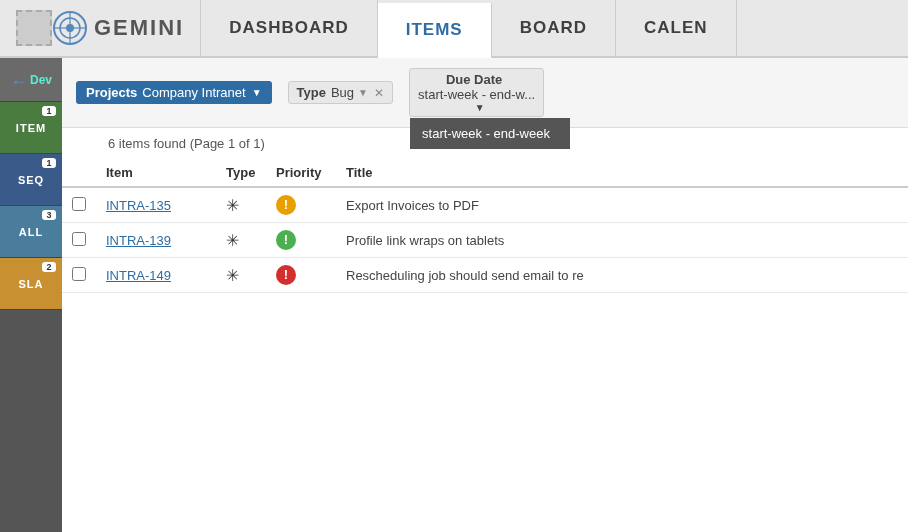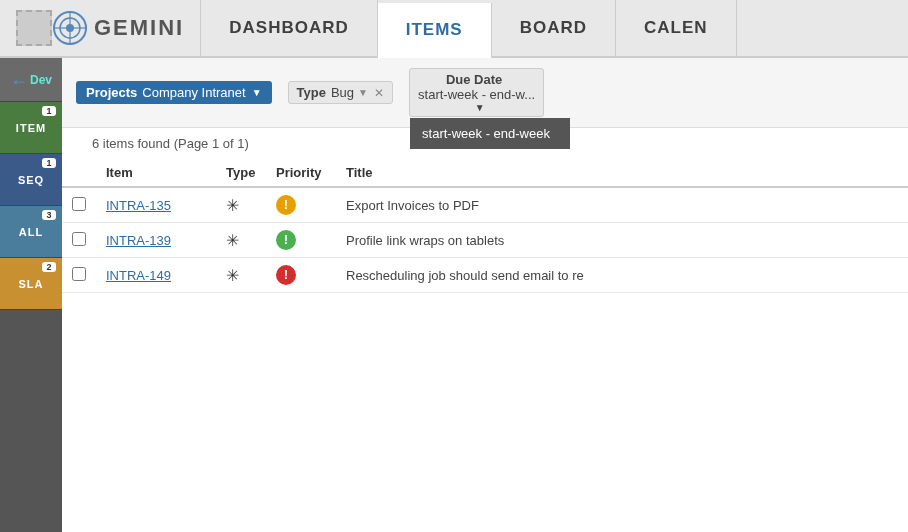--- a/index.html
+++ b/index.html
@@ -265,24 +265,25 @@
       padding: 8px 12px;
       font-size: 13px;
       white-space: nowrap;
       z-index: 10;
       margin-top: 2px;
       min-width: 160px;
     }
 
     
     .items-found {
-      padding: 8px 30px;
+      padding: 8px 2px;
       font-size: 13px;
       color: #555;
       background: #fff;
+      margin-left: 44px;
     }
 
     
     .items-table {
       width: 100%;
       border-collapse: collapse;
     }
 
     .items-table thead th {
       text-align: left;

